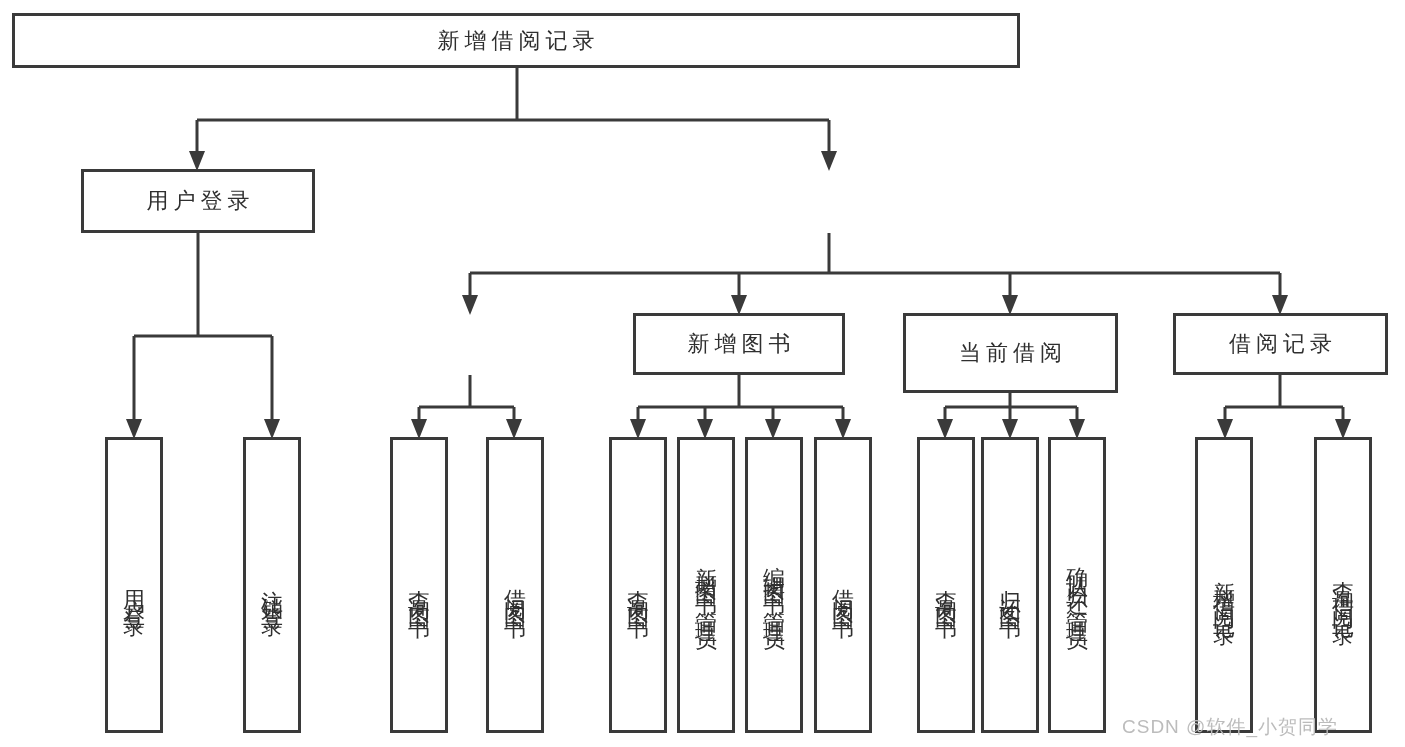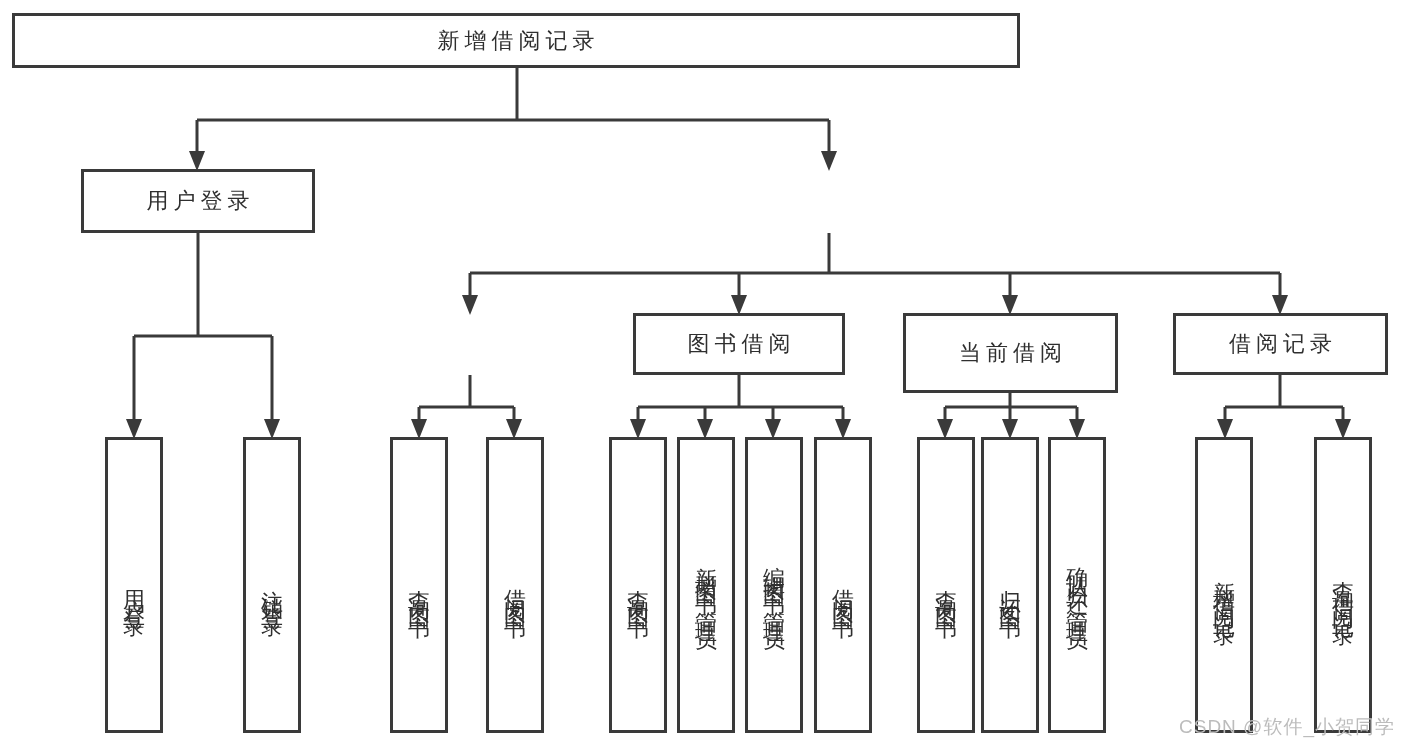--- a/index.html
+++ b/index.html
@@ -15,21 +15,21 @@
     background:#ffffff;display:flex;align-items:center;justify-content:center;
     color:var(--text,#2f2f2f);font-size:22px;
   }
   .h-label{letter-spacing:5px;padding-left:5px;white-space:nowrap;}
   .v-label{
     writing-mode:vertical-rl;text-orientation:mixed;letter-spacing:9px;
     padding-top:9px;line-height:1;white-space:nowrap;
   }
   .leaf{width:58px;top:437px;height:296px;}
   #watermark{
-    position:absolute;left:1179px;top:714px;font-size:19px;letter-spacing:1px;
+    position:absolute;left:1122px;top:714px;font-size:19px;letter-spacing:1px;
     color:var(--watermark,#bcbcbc);white-space:nowrap;z-index:5;
   }
 </style>
 </head>
 <body>
 
 <div id="canvas">
 
   <svg id="edges" viewBox="0 0 1405 747" xmlns="http://www.w3.org/2000/svg">
 
@@ -69,21 +69,21 @@
 
   <div class="node" style="left:12px;top:13px;width:1008px;height:55px">
     <span class="h-label">新增借阅记录</span>
   </div>
 
   <div class="node" style="left:81px;top:169px;width:234px;height:64px">
     <span class="h-label">用户登录</span>
   </div>
 
   <div class="node" style="left:633px;top:313px;width:212px;height:62px">
-    <span class="h-label">图书借阅</span>
+    <span class="h-label">新增图书</span>
   </div>
   <div class="node" style="left:903px;top:313px;width:215px;height:80px">
     <span class="h-label">当前借阅</span>
   </div>
   <div class="node" style="left:1173px;top:313px;width:215px;height:62px">
     <span class="h-label">借阅记录</span>
   </div>
 
   <div class="node leaf" style="left:105px">
     <span class="v-label">用户登录</span>

